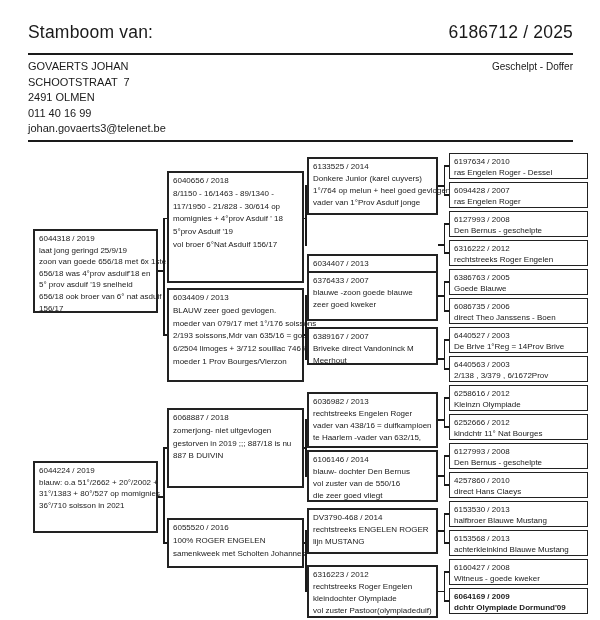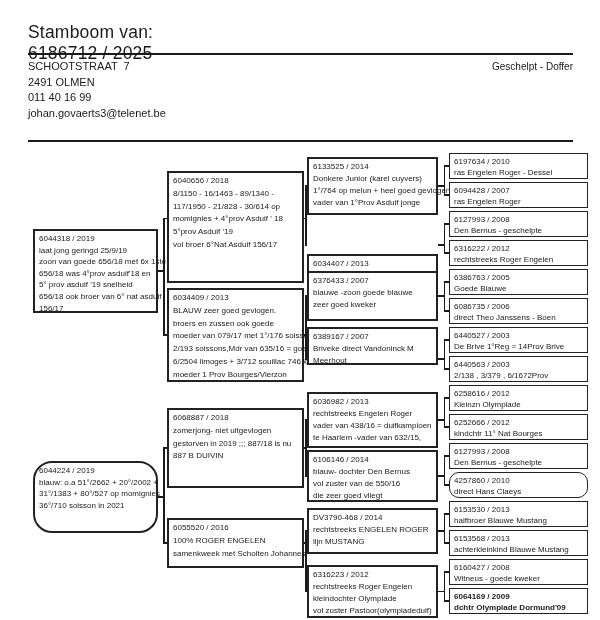--- a/index.html
+++ b/index.html
@@ -1,20 +1,20 @@
 <!DOCTYPE html>
 <html><head>
 <meta charset="utf-8">
 <style>
   html,body{margin:0;padding:0;background:#fff;}
   body{width:600px;height:620px;font-family:"Liberation Sans",sans-serif;color:#1a1a1a;}
   .page{position:relative;width:600px;height:620px;background:#fff;overflow:hidden;}
 
   
-  .title-row{position:absolute;left:28px;right:27px;top:22px;display:flex;justify-content:space-between;align-items:baseline;font-size:17.5px;letter-spacing:.2px;flex-direction:column;}
+  .title-row{position:absolute;left:28px;right:27px;top:22px;display:flex;justify-content:space-between;align-items:baseline;font-size:17.5px;letter-spacing:.2px;}
   .rule{position:absolute;left:28px;right:27px;height:1.6px;background:#1a1a1a;}
   .rule1{top:53px;}
   .rule2{top:140px;}
   .owner-block{position:absolute;left:28px;top:59px;font-size:11px;line-height:15.5px;}
   .owner-line{white-space:pre;}
   .bird-desc{position:absolute;right:27px;top:61px;font-size:10px;}
 
   
   .pbox{position:absolute;box-sizing:border-box;border:2px solid #222;background:#fff;padding:2px 0 0 4px;font-size:8px;white-space:nowrap;overflow:visible;}
   .pbox.gen3{border-width:1.5px;}
@@ -26,57 +26,57 @@
 
 <div class="page">
 
   <div class="title-row">
     <span>Stamboom van:</span>
     <span>6186712 / 2025</span>
   </div>
   <div class="rule rule1"></div>
 
   <div class="owner-block">
+    <div class="owner-line">GOVAERTS JOHAN</div>
     <div class="owner-line">SCHOOTSTRAAT  7</div>
     <div class="owner-line">2491 OLMEN</div>
     <div class="owner-line">011 40 16 99</div>
     <div class="owner-line">johan.govaerts3@telenet.be</div>
   </div>
   <div class="bird-desc">Geschelpt - Doffer</div>
 
   <div class="rule rule2"></div>
 
   <div id="tree">
       <div class="pbox gen0" style="left: 33px; top: 229px; width: 125px; height: 84px; line-height: 11.6px;">
         <div class="bline">6044318 / 2019</div>
         <div class="bline">laat jong geringd 25/9/19</div>
         <div class="bline">zoon van goede 656/18 met 6x 1ste</div>
         <div class="bline">656/18 was 4°prov asduif'18 en</div>
         <div class="bline">5° prov asduif '19 snelheid</div>
         <div class="bline">656/18 ook broer van 6° nat asduif</div>
         <div class="bline">156/17</div>
       </div>
-      <div class="pbox gen0" style="left: 33px; top: 461px; width: 125px; height: 72px; line-height: 11.6px; border-radius: 19px;">
+      <div class="pbox gen0" style="left: 33px; top: 461px; width: 125px; height: 72px; line-height: 11.6px;">
         <div class="bline">6044224 / 2019</div>
         <div class="bline">blauw: o.a 51°/2662 + 20°/2002 +</div>
         <div class="bline">31°/1383 + 80°/527 op momignies</div>
         <div class="bline">36°/710 soisson in 2021</div>
       </div>
       <div class="pbox gen1" style="left: 167px; top: 171px; width: 137px; height: 112px; line-height: 12.8px;">
         <div class="bline">6040656 / 2018</div>
         <div class="bline">8/1150 - 16/1463 - 89/1340 -</div>
         <div class="bline">117/1950 - 21/828 - 30/614 op</div>
         <div class="bline">momignies + 4°prov Asduif ' 18</div>
         <div class="bline">5°prov Asduif '19</div>
         <div class="bline">vol broer 6°Nat Asduif 156/17</div>
       </div>
       <div class="pbox gen1" style="left: 167px; top: 288px; width: 137px; height: 94px; line-height: 12.8px;">
         <div class="bline">6034409 / 2013</div>
         <div class="bline">BLAUW zeer goed gevlogen.</div>
-        <div class="bline">broers en zussen ook goede</div>
         <div class="bline">moeder van 079/17 met 1°/176 soissons</div>
         <div class="bline">2/193 soissons,Mdr van 635/16 = goede</div>
         <div class="bline">6/2504 limoges + 3/712 souillac 746 km</div>
         <div class="bline">moeder 1 Prov Bourges/Vierzon</div>
       </div>
       <div class="pbox gen1" style="left: 167px; top: 408px; width: 137px; height: 80px; line-height: 12.8px;">
         <div class="bline">6068887 / 2018</div>
         <div class="bline">zomerjong- niet uitgevlogen</div>
         <div class="bline">gestorven in 2019 ;;; 887/18 is nu</div>
         <div class="bline">887 B DUIVIN</div>
@@ -168,21 +168,21 @@
         <div class="bline">Kleinzn Olympiade</div>
       </div>
       <div class="pbox gen3" style="left: 449px; top: 414px; width: 139px; height: 26px; line-height: 11px;">
         <div class="bline">6252666 / 2012</div>
         <div class="bline">klndchtr 11° Nat Bourges</div>
       </div>
       <div class="pbox gen3" style="left: 449px; top: 443px; width: 139px; height: 26px; line-height: 11px;">
         <div class="bline">6127993 / 2008</div>
         <div class="bline">Den Bernus - geschelpte</div>
       </div>
-      <div class="pbox gen3" style="left: 449px; top: 472px; width: 139px; height: 26px; line-height: 11px; border-radius: 10px;">
+      <div class="pbox gen3" style="left: 449px; top: 472px; width: 139px; height: 26px; line-height: 11px;">
         <div class="bline">4257860 / 2010</div>
         <div class="bline">direct Hans Claeys</div>
       </div>
       <div class="pbox gen3" style="left: 449px; top: 501px; width: 139px; height: 26px; line-height: 11px;">
         <div class="bline">6153530 / 2013</div>
         <div class="bline">halfbroer Blauwe Mustang</div>
       </div>
       <div class="pbox gen3" style="left: 449px; top: 530px; width: 139px; height: 26px; line-height: 11px;">
         <div class="bline">6153568 / 2013</div>
         <div class="bline">achterkleinkind Blauwe Mustang</div>

